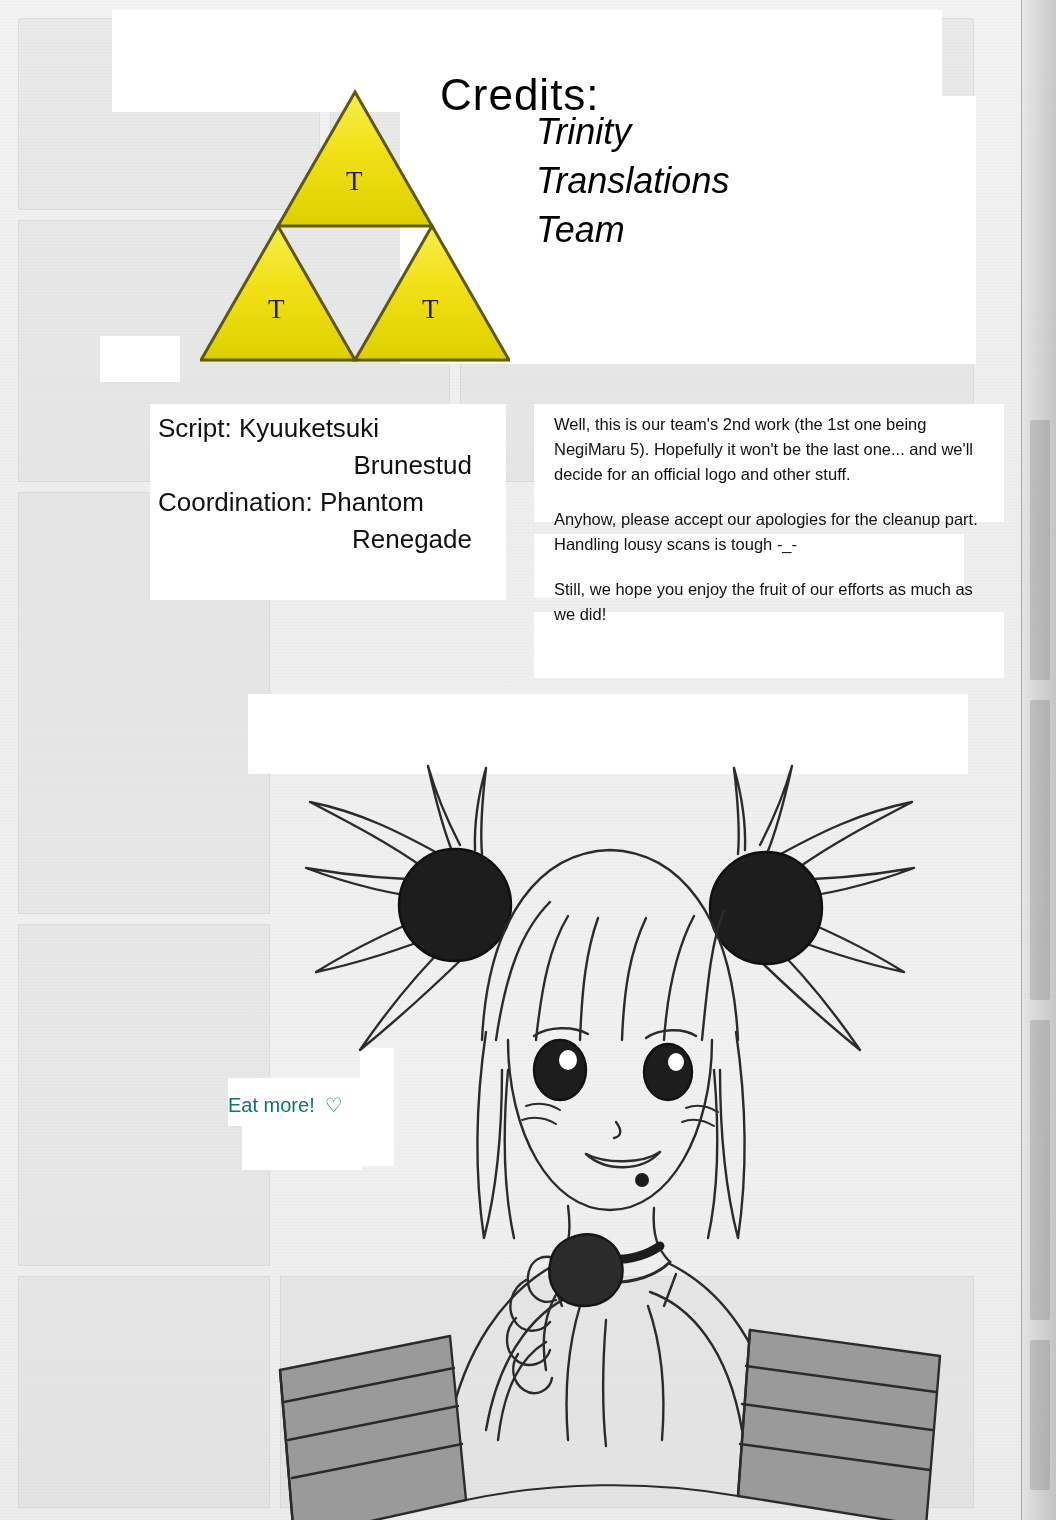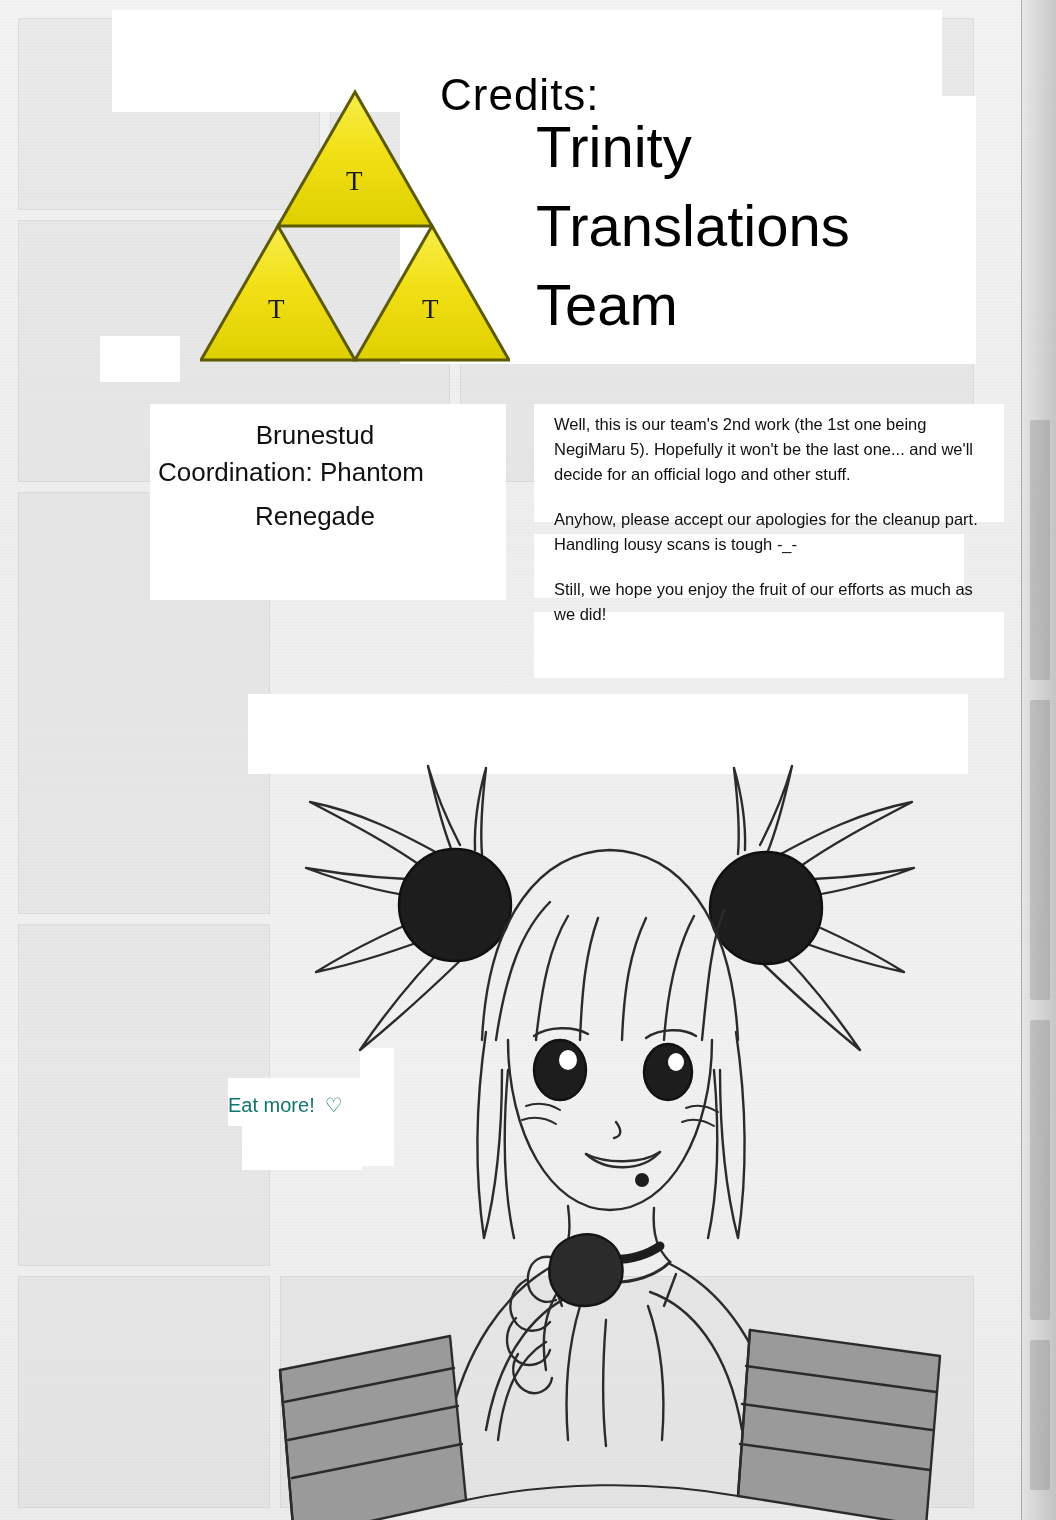--- a/index.html
+++ b/index.html
@@ -67,23 +67,24 @@
     font-size: 44px;
     letter-spacing: 1px;
     color: #000;
     white-space: nowrap;
     margin-top: 40px;
   }
   .team-name {
     position: absolute;
     left: 536px;
     top: 108px;
-    font-size: 58px;
+    font-size: 36px;
     line-height: 1.36;
     color: #000;
+    font-style: italic;
   }
   .team-name div { white-space: nowrap; }
 
   
   #triforce {
     position: absolute;
     left: 200px;
     top: 88px;
     width: 310px;
     height: 276px;
@@ -98,21 +99,21 @@
   
   .credits-list {
     position: absolute;
     left: 158px;
     top: 410px;
     width: 340px;
     font-size: 26px;
     line-height: 1.42;
     color: #111;
   }
-  .credits-list .ind { text-align: center; padding-right: 26px; margin-top: 7px; }
+  .credits-list .ind { text-align: right; padding-right: 26px; }
 
   
   .notes {
     position: absolute;
     left: 540px;
     top: 412px;
     width: 456px;
     font-size: 16.5px;
     line-height: 1.52;
     color: #111;
@@ -199,20 +200,21 @@
     <polygon points="78,138 155,272 1,272" fill="url(#gold)" stroke="#5d5a00" stroke-width="3"></polygon>
 
     <polygon points="232,138 309,272 155,272" fill="url(#gold)" stroke="#5d5a00" stroke-width="3"></polygon>
   </svg>
   <div class="tri-letter" style="left:146px; top:78px;">T</div>
   <div class="tri-letter" style="left:68px; top:206px;">T</div>
   <div class="tri-letter" style="left:222px; top:206px;">T</div>
 </div>
 
 <div class="credits-list">
+  <div>Script: Kyuuketsuki</div>
   <div class="ind">Brunestud</div>
   <div>Coordination: Phantom</div>
   <div class="ind">Renegade</div>
 </div>
 
 <div class="notes">
   <p>Well, this is our team's 2nd work (the 1st one being NegiMaru 5). Hopefully it won't be the last one... and we'll decide for an official logo and other stuff.</p>
   <p>Anyhow, please accept our apologies for the cleanup part. Handling lousy scans is tough -_-</p>
   <p>Still, we hope you enjoy the fruit of our efforts as much as we did!</p>
 </div>

